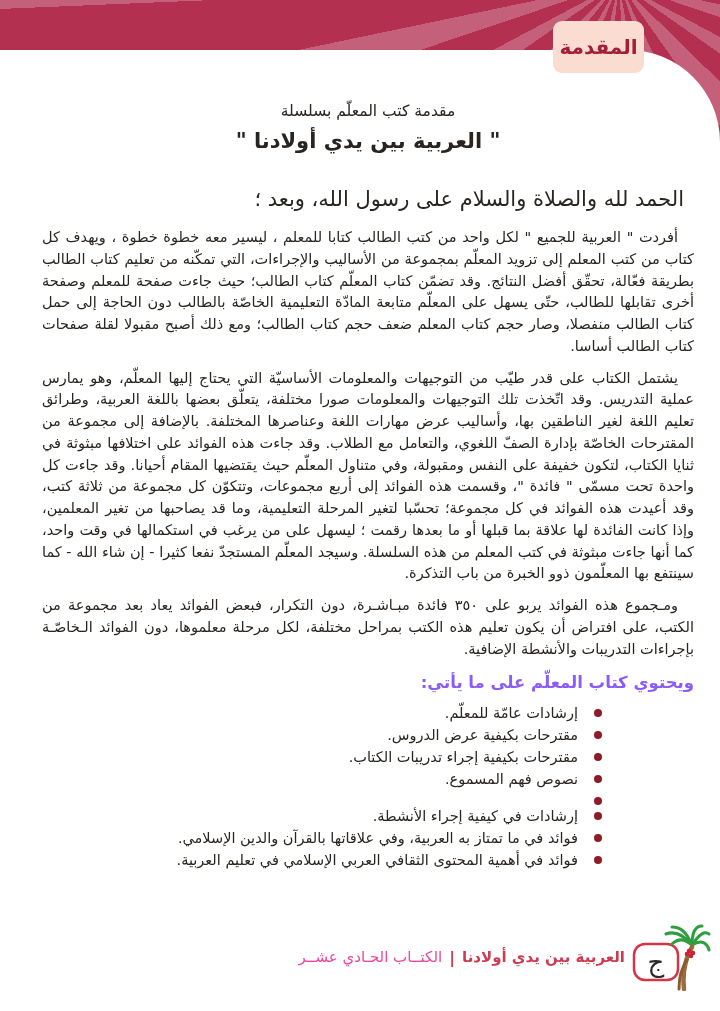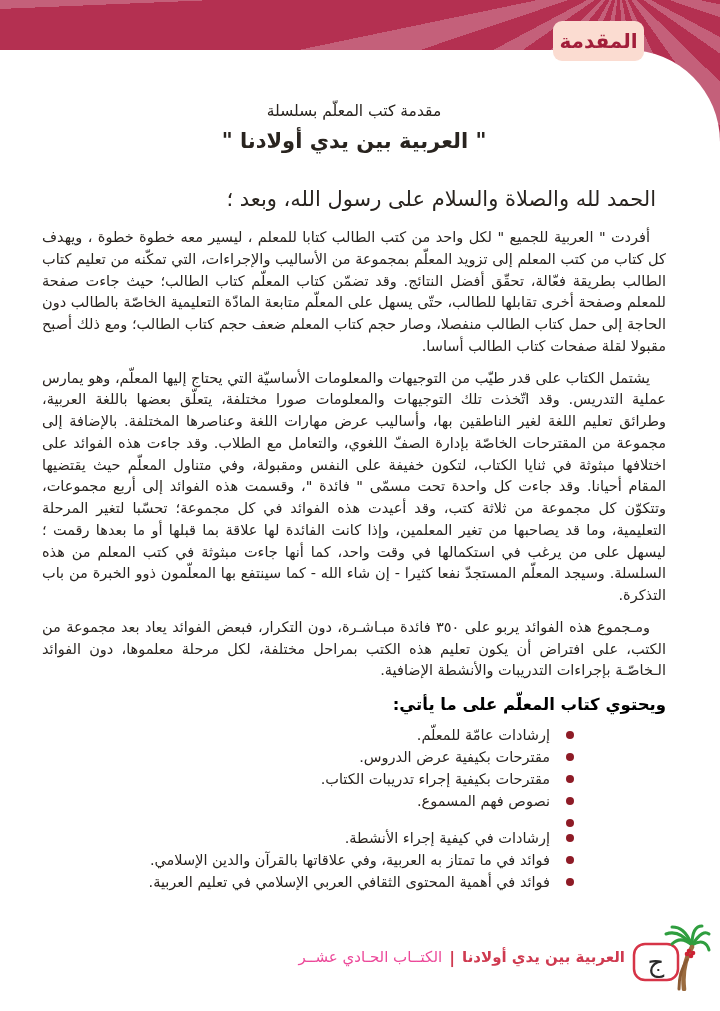--- a/index.html
+++ b/index.html
@@ -14,39 +14,39 @@
     background:repeating-conic-gradient(from 138deg at 86% -10%,
       #c4607a 0deg 6.8deg,
       #b43051 6.8deg 16.2deg);
   }
   
   .page-sheet{
     position:absolute;top:50px;left:0;right:0;bottom:0;
     background:#ffffff;border-top-right-radius:92px;
   }
   .chapter-tab{
-    position:absolute;top:21px;right:76px;width:91px;height:40px;
+    position:absolute;top:21px;right:76px;width:91px;height:52px;
     background:#fbdcd1;border-radius:9px;
     display:flex;align-items:center;justify-content:center;
     color:#a21e3a;font-weight:bold;font-size:20px;
   }
   
   .content{
     position:absolute;top:50px;left:0;right:0;
-    padding:52px 54px 0 42px;direction:rtl;color:#29241f;
+    padding:52px 26px 0 42px;direction:rtl;color:#29241f;
   }
   .title-line1{text-align:center;font-size:15.5px;margin:0 0 9px 0;font-weight:500;}
   .title-line2{text-align:center;font-size:21px;font-weight:bold;margin:0 0 34px 0;}
   .opening-line{margin:0 0 16px 0;font-size:21px;text-indent:10px;}
   .para{
     margin:0 0 10px 0;font-size:14.5px;line-height:1.5;
     text-align:justify;text-indent:16px;
   }
   .red-heading{
-    color:#000000;font-size:16.5px;font-weight:bold;margin:13px 0 10px 0;
+    color:#8b5cf6;font-size:16.5px;font-weight:bold;margin:13px 0 10px 0;
   }
   ul.contents-list{list-style:none;margin:0 92px 0 0;padding:0;}
   ul.contents-list li{
     display:flex;align-items:flex-start;gap:16px;
     font-size:14.5px;line-height:1.52;color:#29241f;
   }
   .dot{
     width:8px;height:8px;border-radius:50%;background:#8e1b26;
     flex:0 0 8px;margin-top:7px;
   }

